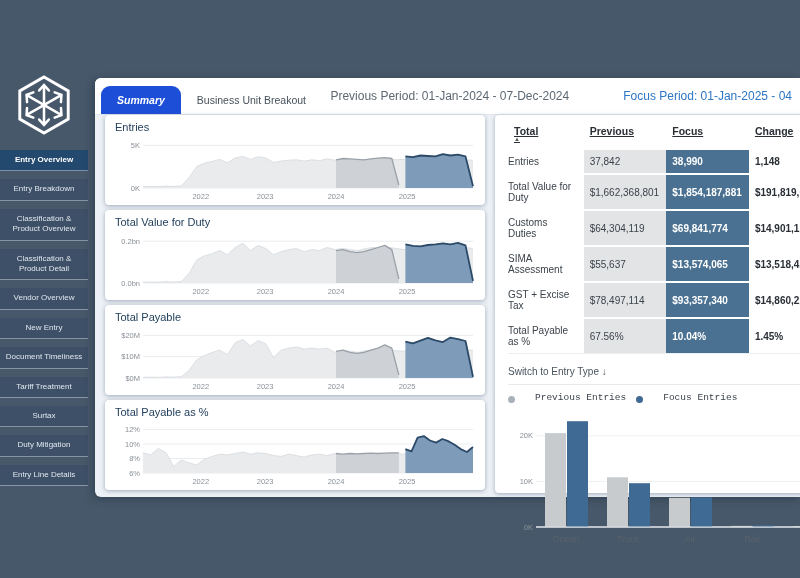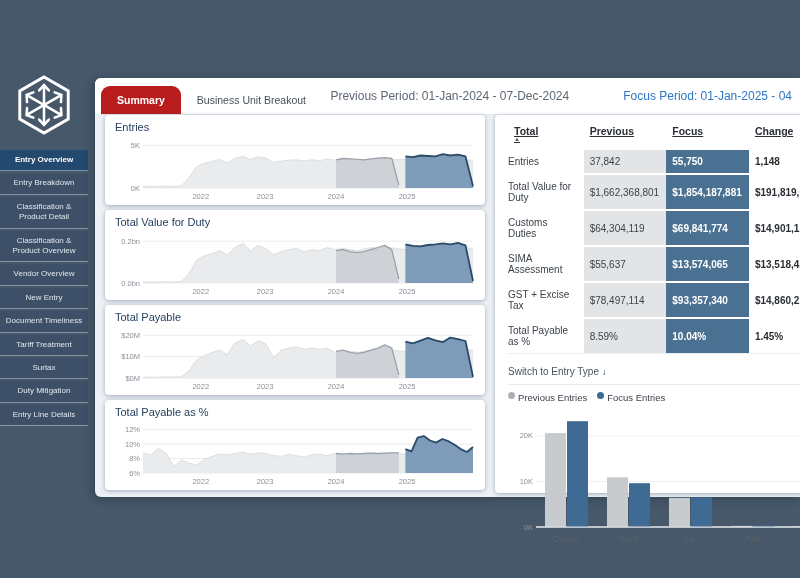--- a/index.html
+++ b/index.html
@@ -4,30 +4,30 @@
 <style>
   html,body{margin:0;padding:0;background:#30404f;}
   .stage{position:relative;width:800px;height:578px;background:#47586a;overflow:hidden;
          font-family:"Liberation Sans",sans-serif;-webkit-font-smoothing:antialiased;}
   
   .sidebar{position:absolute;left:0;top:0;width:88px;height:100%;}
   .logo{position:absolute;top:74px;left:13px;width:62px;height:62px;}
   .menu{position:absolute;top:150px;left:0;width:88px;}
   .menu-item{background:#3e5067;color:#dfe7ee;font-size:8px;line-height:1.3;text-align:center;
              padding:5px 4px;cursor:pointer;border-bottom:1px solid rgba(223,231,238,.45);
-             margin-bottom:2px;}
+             margin-bottom:8px;}
   .menu-item.active{background:#24496f;color:#fff;font-weight:bold;}
   
   .panel{position:absolute;left:95px;top:78px;right:0;bottom:81px;background:#edf1f5;
          border-radius:6px 0 0 6px;box-shadow:-2px 2px 8px rgba(10,25,40,.35);}
   .topbar{position:absolute;top:0;left:0;right:0;height:36px;background:#fff;
           border-radius:6px 0 0 0;border-bottom:1px solid #e2e7ed;}
   .tabs{position:absolute;left:6px;top:8px;bottom:0;display:flex;align-items:stretch;}
   .tab{display:flex;align-items:center;padding:0 16px;font-size:10.5px;color:#46505a;cursor:pointer;}
-  .tab.active{background:#b91c1c;color:#fff;font-weight:bold;border-radius:9px 9px 0 0;}
+  .tab.active{background:#1d4ed8;color:#fff;font-weight:bold;border-radius:9px 9px 0 0;font-style:italic;}
   .periods{position:absolute;right:8px;top:0;height:100%;display:flex;align-items:center;
            gap:54px;font-size:12px;white-space:nowrap;}
   .periods .prev{color:#5d6873;}
   .periods .focus{color:#2e75c4;}
   
   .charts-col{position:absolute;left:10px;top:37px;width:380px;}
   .card{background:#fff;border-radius:4px;box-shadow:0 1px 4px rgba(90,110,140,.55);
         height:90px;margin-bottom:5px;padding:5px 6px 0 8px;box-sizing:border-box;}
   .card-title{font-size:11px;color:#24415e;display:block;margin:1px 0 2px 2px;}
   .ax{font-size:7.5px;fill:#8a9097;}
@@ -41,21 +41,21 @@
   .kpi th .sort{display:block;font-size:6px;color:#555;line-height:5px;}
   .kpi td{padding:6px 6px;border-top:2px solid #fff;color:#3c434b;
           border-bottom:1px solid #eceff2;}
   .kpi td.lab{width:88px;padding-left:0;}
   .kpi td.prev{width:72px;background:#e3e4e6;margin-top:24px;}
   .kpi td.focus{width:72px;background:#4a7191;color:#fff;font-weight:bold;}
   .kpi td.change{width:72px;font-weight:bold;color:#2a2f35;}
   .switch-row{margin-top:9px;font-size:10px;color:#4a545e;padding:3px 0 7px;
               border-bottom:1px solid #e8ebee;width:302px;cursor:pointer;}
   .legend{margin-top:7px;display:flex;gap:10px;font-size:9.5px;color:#3c434b;align-items:center;}
-  .legend .item{display:flex;align-items:flex-start;gap:3px;cursor:pointer;}
+  .legend .item{display:flex;align-items:flex-end;gap:20px;cursor:pointer;font-family:Liberation Mono, monospace;}
   .dot{width:7px;height:7px;border-radius:50%;display:inline-block;}
 </style>
 </head>
 <body>
 
 <div class="stage">
 
   <aside class="sidebar">
     <div class="logo">
       <svg viewBox="0 0 64 64" width="62" height="62">
@@ -71,22 +71,22 @@
           <path d="M14.5 29 L14 21.5 L21 19"></path>
             <path d="M43 19 L50 21.5 L49.5 29"></path>
           <path d="M14.5 35 L14 42.5 L21 45"></path>
             <path d="M43 45 L50 42.5 L49.5 35"></path>
         </g>
       </svg>
     </div>
     <nav class="menu" id="menu">
         <div class="menu-item active">Entry Overview</div>
         <div class="menu-item">Entry Breakdown</div>
+        <div class="menu-item">Classification &amp; Product Overview</div>
         <div class="menu-item">Classification &amp; Product Detail</div>
-        <div class="menu-item">Classification &amp; Product Overview</div>
         <div class="menu-item">Vendor Overview</div>
         <div class="menu-item">New Entry</div>
         <div class="menu-item">Document Timeliness</div>
         <div class="menu-item">Tariff Treatment</div>
         <div class="menu-item">Surtax</div>
         <div class="menu-item">Duty Mitigation</div>
         <div class="menu-item">Entry Line Details</div>
       </nav>
   </aside>
 
@@ -182,21 +182,21 @@
               <th>Total<span class="sort">▲</span></th>
               <th>Previous</th>
               <th>Focus</th>
               <th>Change</th>
             </tr>
           </thead>
         <tbody id="kpi-body">
             <tr>
               <td class="lab">Entries</td>
               <td class="prev">37,842</td>
-              <td class="focus">55,750</td>
+              <td class="focus">38,990</td>
               <td class="change">1,148</td>
             </tr>
             <tr>
               <td class="lab">Total Value for Duty</td>
               <td class="prev">$1,662,368,801</td>
               <td class="focus">$1,854,187,881</td>
               <td class="change">$191,819,080</td>
             </tr>
             <tr>
               <td class="lab">Customs Duties</td>
@@ -211,21 +211,21 @@
               <td class="change">$13,518,428</td>
             </tr>
             <tr>
               <td class="lab">GST + Excise Tax</td>
               <td class="prev">$78,497,114</td>
               <td class="focus">$93,357,340</td>
               <td class="change">$14,860,226</td>
             </tr>
             <tr>
               <td class="lab">Total Payable as %</td>
-              <td class="prev">8.59%</td>
+              <td class="prev">67.56%</td>
               <td class="focus">10.04%</td>
               <td class="change">1.45%</td>
             </tr>
           </tbody>
       </table>
       <div class="switch-row">Switch to Entry Type ↓</div>
       <div class="legend" id="legend">
           <span class="item">
             <span class="dot" style="background: rgb(169, 176, 182);"></span>
             <span>Previous Entries</span>

